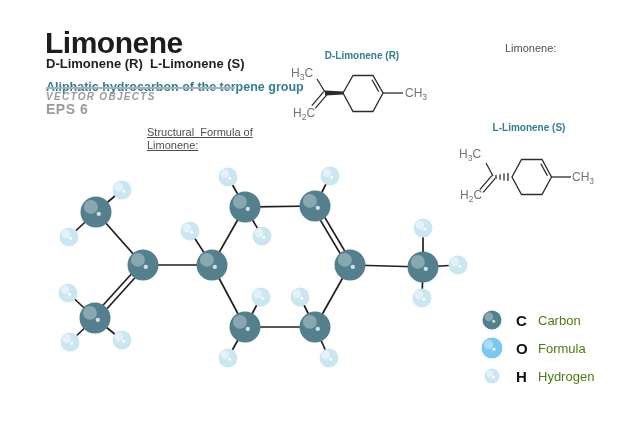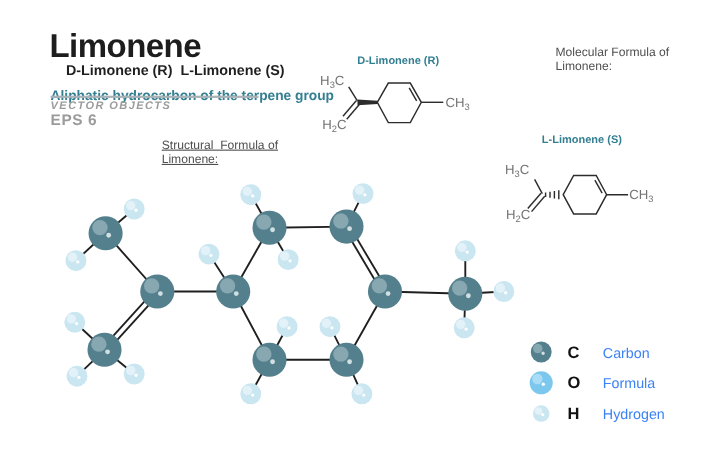--- a/index.html
+++ b/index.html
@@ -5,21 +5,21 @@
   html,body{margin:0;padding:0;background:#ffffff;}
   #canvas{
     position:relative;width:638px;height:425px;background:#ffffff;overflow:hidden;
     font-family:"Liberation Sans", sans-serif;
     padding-left:16px;
   }
   .abs{position:absolute;}
 
   
   .title{left:45px;top:26px;font-size:30px;font-weight:bold;color:#1d1d1d;letter-spacing:-0.5px;}
-  .subtitle{left:46px;top:56px;font-size:13px;font-weight:bold;color:#1f1f1f;margin-left:14px;}
+  .subtitle{left:46px;top:56px;font-size:13px;font-weight:bold;color:#1f1f1f;}
   .tagline{left:46px;top:70px;font-size:12.5px;font-weight:bold;color:#337f92;margin-top:10px;}
   .divider{left:46px;top:87px;width:189px;height:1.5px;background:#a9b2b6;}
   .vector-objects{left:46px;top:91px;font-size:10px;font-weight:bold;letter-spacing:1.3px;color:#9b9b9b;font-style:italic;}
   .eps{left:46px;top:101px;font-size:14px;font-weight:bold;letter-spacing:0.5px;color:#9b9b9b;}
 
   
   .caption{font-size:11px;color:#4f4f4f;line-height:13px;}
   .structural-label{left:147px;top:126px;text-decoration:underline;}
   .molecular-label{left:505px;top:42px;}
 
@@ -40,41 +40,40 @@
   .h3c-l{left:459px;top:147px;}
   .h2c-l{left:460px;top:188px;}
   .ch3-l{left:572px;top:170px;}
 
   svg.overlay{left:0;top:0;}
 
   
   .legend{left:479px;top:306px;}
   .legend-row{display:flex;align-items:center;height:28px;}
   .legend-symbol{width:22px;margin-left:11px;font-size:15px;font-weight:bold;color:#111;}
-  .legend-name{font-size:13px;color:#3b82f6;margin-left:10px;}
+  .legend-name{font-size:13px;color:#4d7c0f;}
 </style>
 </head>
 <body>
 
 <div id="canvas">
 
   <div class="abs title">Limonene</div>
   <div class="abs subtitle">D-Limonene (R)&nbsp; L-Limonene (S)</div>
   <div class="abs tagline">Aliphatic hydrocarbon of the terpene group</div>
   <div class="abs divider"></div>
   <div class="abs vector-objects">VECTOR OBJECTS</div>
   <div class="abs eps">EPS 6</div>
 
   <div class="abs caption structural-label">
     <div>Structural&nbsp; Formula of</div>
     <div>Limonene:</div>
   </div>
 
   <div class="abs caption molecular-label">
-    <div>Molecular Formula of</div>
     <div>Limonene:</div>
   </div>
 
   <svg class="abs overlay" width="638" height="425">
     <g stroke="#2c2c2c" stroke-width="1.3" fill="none">
       <line x1="317" y1="79" x2="325" y2="92"></line>
       <line x1="323.8" y1="91.6" x2="311.8" y2="105.6"></line>
       <line x1="327.2" y1="94.4" x2="315.2" y2="108.4"></line>
       <polygon points="325,90.4 325,95.6 343.5,94.5 343.5,91.5" fill="#2c2c2c" stroke="none"></polygon>
       <polygon points="343,93 353,75.5 373,75.5 383,93 373,111.5 353,111.5"></polygon>

